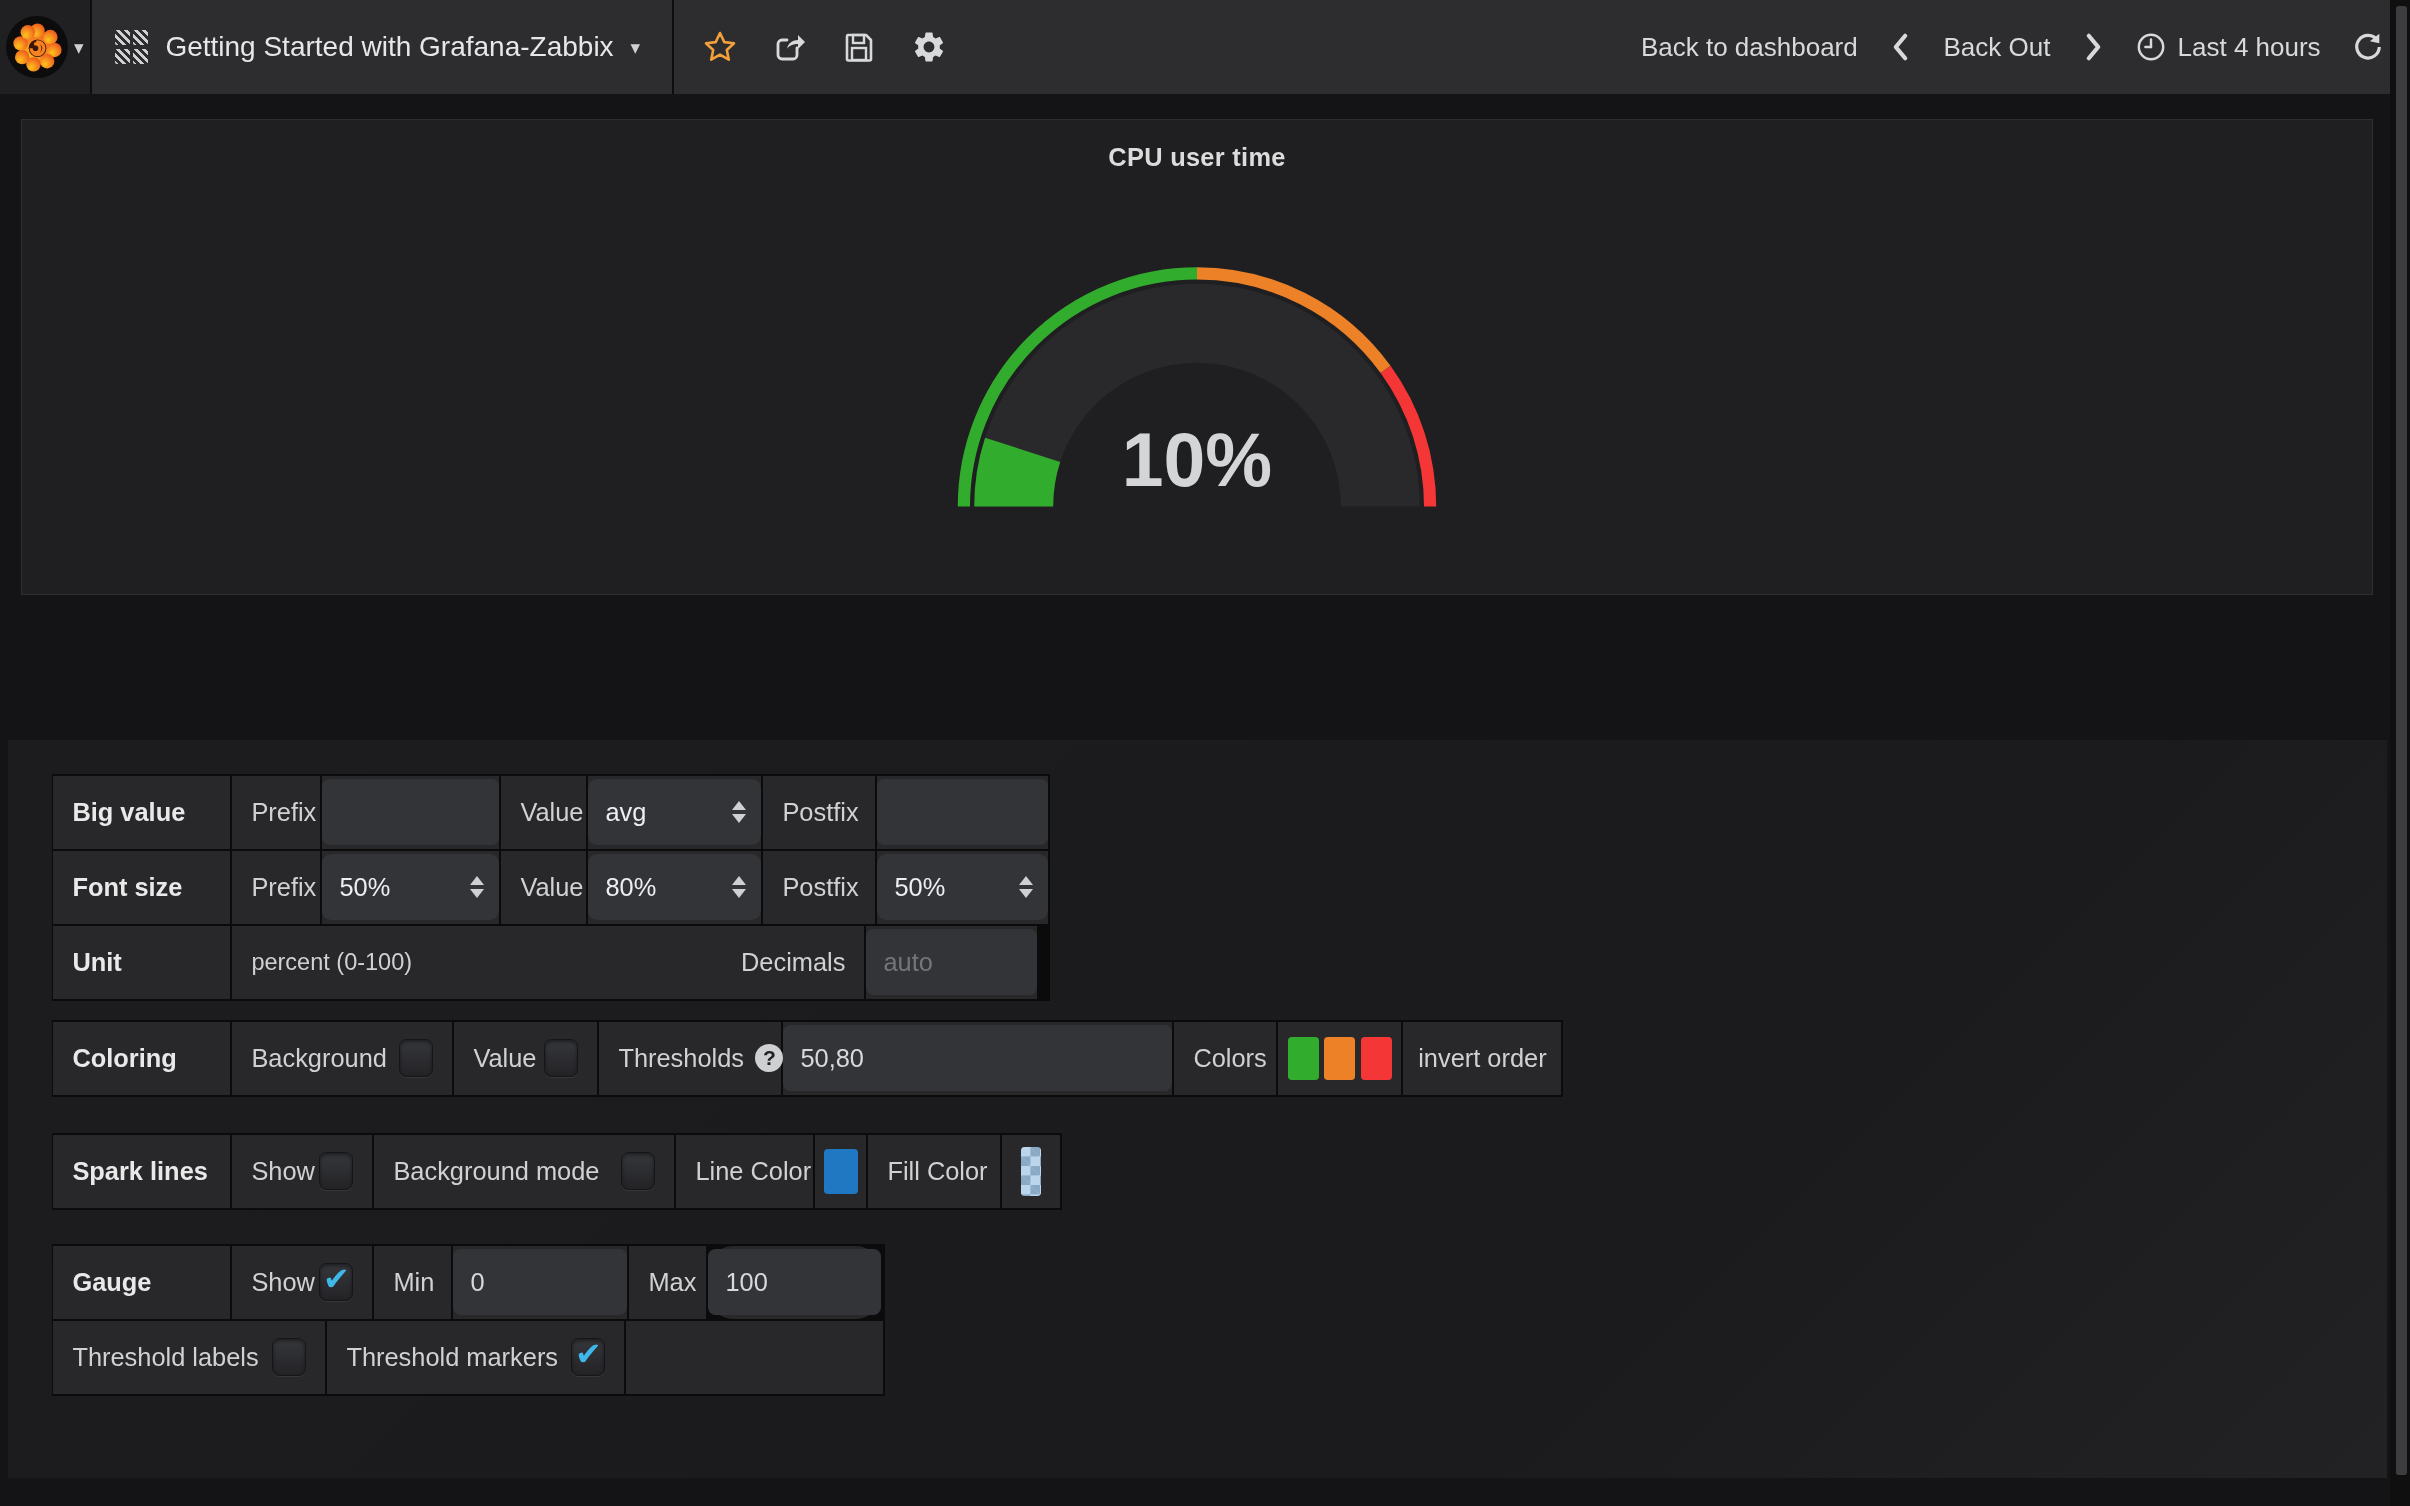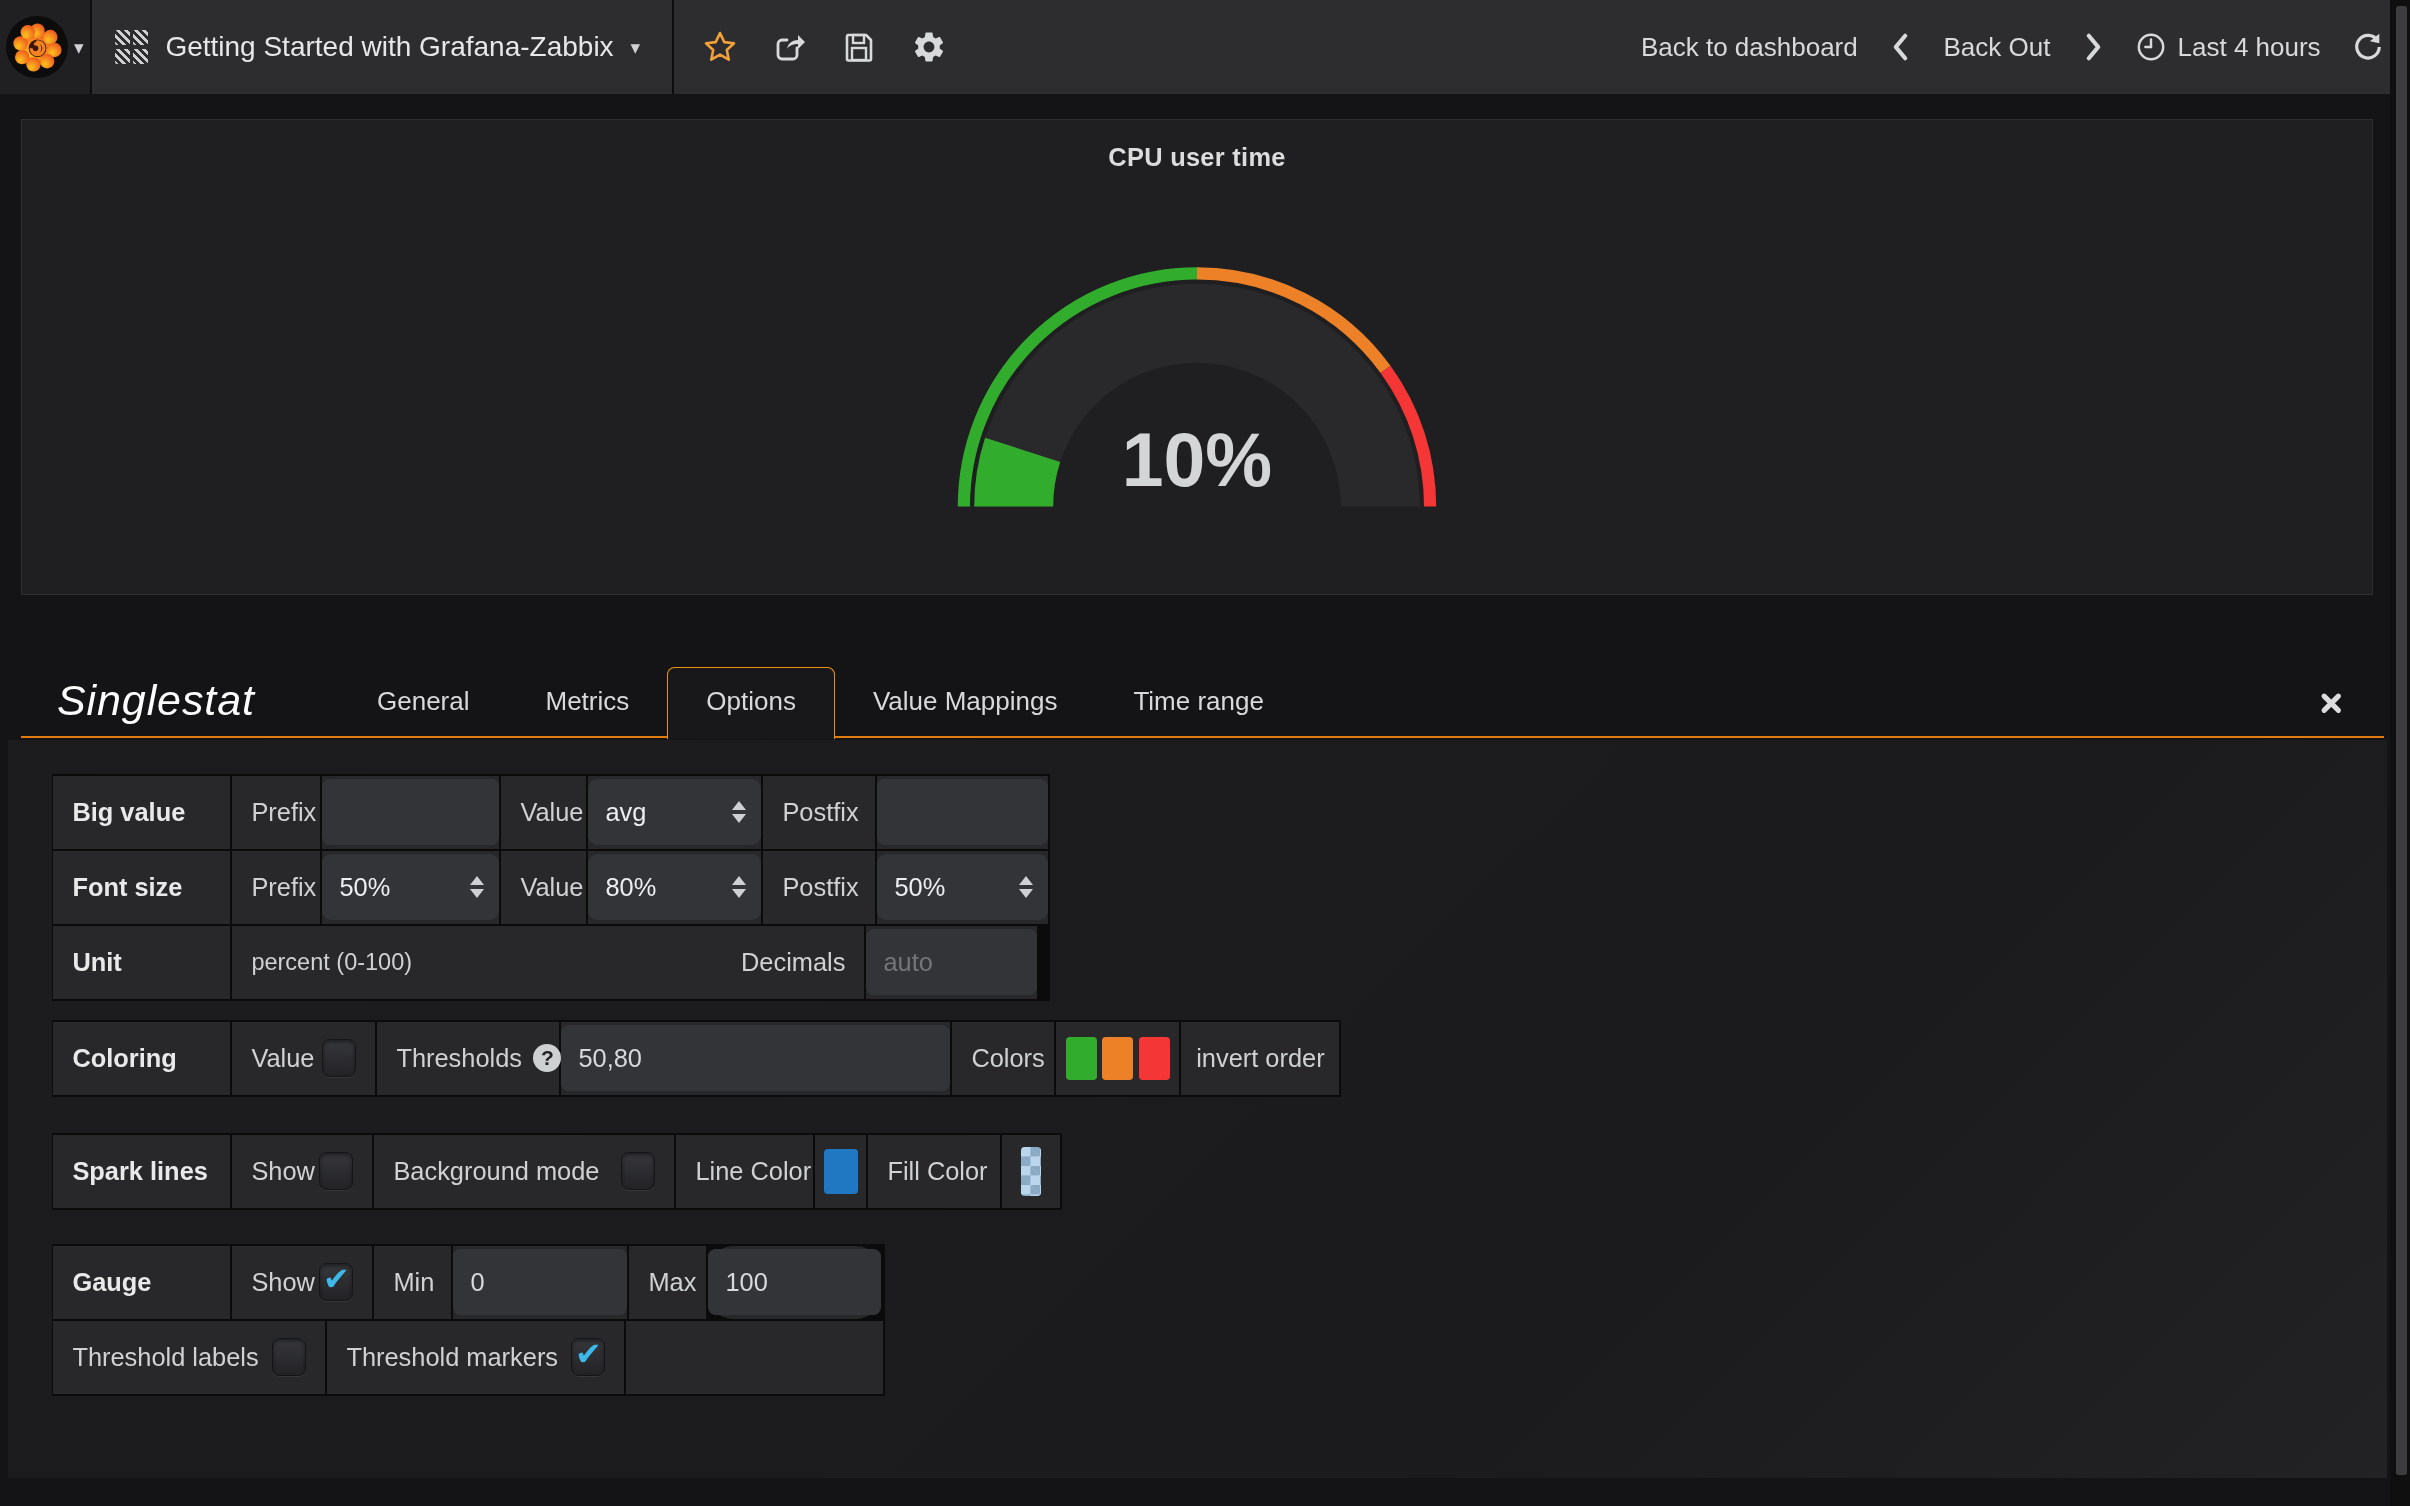--- a/index.html
+++ b/index.html
@@ -282,35 +282,20 @@
       <path class="g-val" d="M 85.0 292.0 A 195 195 0 0 1 94.5 231.7" stroke="#32ac2d"></path>
       <g class="g-th">
           <path d="M 32.0 292.0 A 248 248 0 0 1 280.0 44.0" stroke="#32ac2d" stroke-width="13"></path>
           <path d="M 280.0 44.0 A 248 248 0 0 1 480.6 146.2" stroke="#ed8128" stroke-width="13"></path>
           <path d="M 480.6 146.2 A 248 248 0 0 1 528.0 292.0" stroke="#f53636" stroke-width="13"></path>
         </g>
       <text class="g-text" x="280" y="270">10%</text>
     </svg>
   </section>
 
-  <div class="editor-header">
-    <div class="editor-title">Singlestat</div>
-    <nav class="tabs">
-      <span class="tab">General</span>
-      <span class="tab">Metrics</span>
-      <span class="tab active">Options</span>
-      <span class="tab">Value Mappings</span>
-      <span class="tab">Time range</span>
-    </nav>
-    <span class="close-btn">
-      <svg class="ic" width="24.5" height="24.5" viewBox="0 0 24 24">
-        <path d="M5 5 L19 19 M19 5 L5 19" stroke="#dcdcdd" stroke-width="5" stroke-linecap="round"></path>
-      </svg>
-    </span>
-  </div>
 
   <div class="editor-body">
 
     <div class="group" style="top:34px">
       <div class="frow">
         <div class="cell bold w-label">Big value</div>
         <div class="cell w-prefix">Prefix</div>
         <div class="cell pad0 w-in1">
             <input class="txt-input" value="" style="">
           </div>
@@ -372,20 +357,24 @@
         </div>
         <div class="cell pad0 w-in2">
             <input class="txt-input" placeholder="auto" style="">
           </div>
       </div>
     </div>
 
     <div class="group" style="top:280px">
       <div class="frow">
         <div class="cell bold w-label">Coloring</div>
+        <div class="cell w-c-bg">
+          <span>Background</span>
+          <span class="cb"></span>
+        </div>
         <div class="cell w-c-val">
           <span>Value</span>
           <span class="cb"></span>
         </div>
         <div class="cell w-c-th">
           <span>Thresholds</span>
           <span class="help-icon">?</span>
         </div>
         <div class="cell pad0 w-c-in">
             <input class="txt-input" value="50,80" style="">

